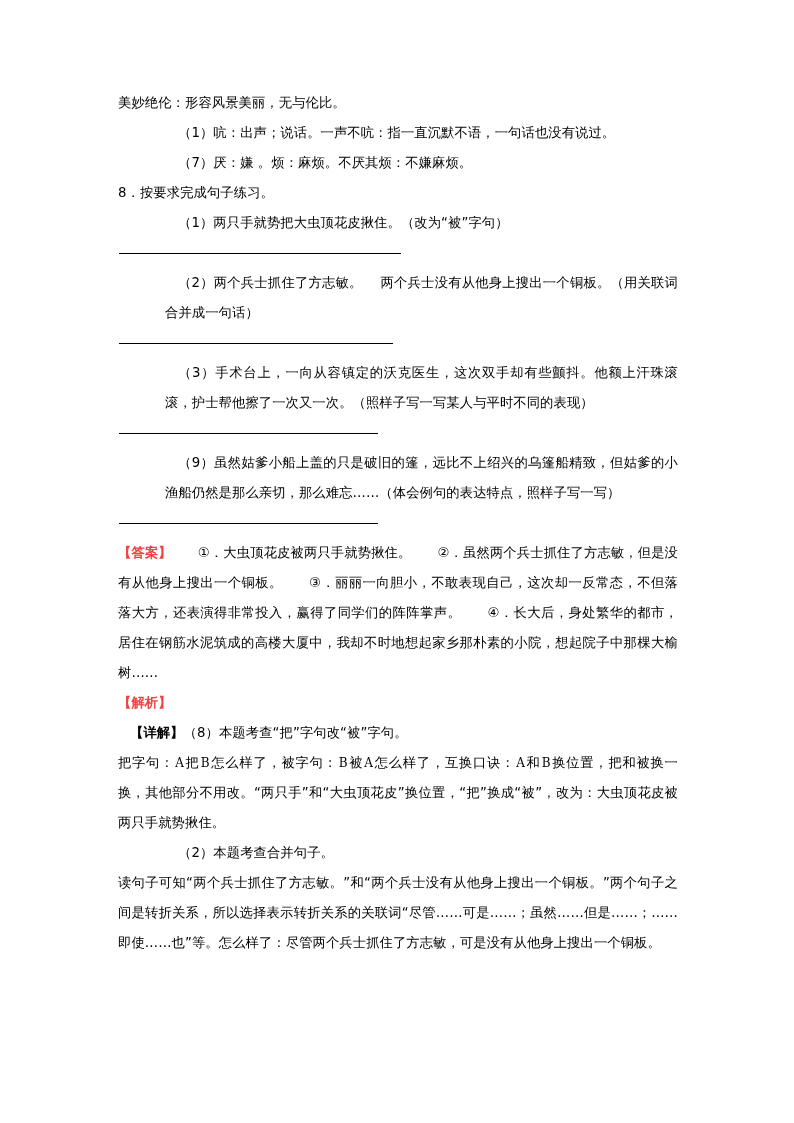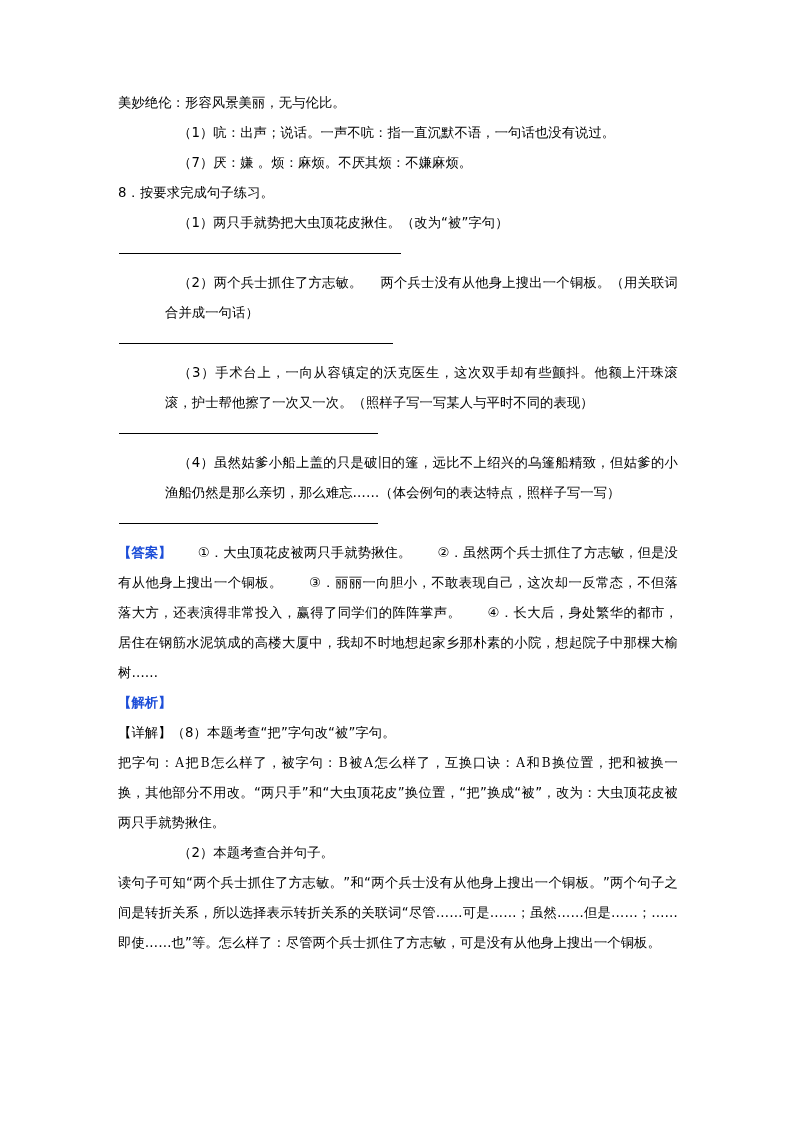--- a/index.html
+++ b/index.html
@@ -37,26 +37,27 @@
   .p.indent {
     text-indent: 13px;
     margin-left: 47px;
   }
   
   .p.tight {
     line-height: 30px;
   }
   .answer-label,
   .analysis-label {
-    color: #1d4ed8;
+    color: #ef4444;
     font-weight: bold;
     margin-top: 8px;
   }
   .detail-label {
-    font-weight: normal;
+    font-weight: bold;
+    margin-left: 12px;
   }
   .gap {
     display: inline-block;
     width: 26px;
   }
   
   .rule-row {
     height: 30px;
     display: flex;
     align-items: center;
@@ -96,21 +97,21 @@
     <p class="p indent">（2）两个兵士抓住了方志敏。　 两个兵士没有从他身上搜出一个铜板。（用关联词合并成一句话）</p>
     <div class="rule-row">
       <div class="rule w2"></div>
     </div>
 
     <p class="p indent">（3）手术台上，一向从容镇定的沃克医生，这次双手却有些颤抖。他额上汗珠滚滚，护士帮他擦了一次又一次。（照样子写一写某人与平时不同的表现）</p>
     <div class="rule-row">
       <div class="rule w3"></div>
     </div>
 
-    <p class="p indent">（4）虽然姑爹小船上盖的只是破旧的篷，远比不上绍兴的乌篷船精致，但姑爹的小渔船仍然是那么亲切，那么难忘……（体会例句的表达特点，照样子写一写）</p>
+    <p class="p indent">（9）虽然姑爹小船上盖的只是破旧的篷，远比不上绍兴的乌篷船精致，但姑爹的小渔船仍然是那么亲切，那么难忘……（体会例句的表达特点，照样子写一写）</p>
     <div class="rule-row">
       <div class="rule w4"></div>
     </div>
 
     <p class="p"><span class="answer-label">【答案】</span><span class="gap"></span><span>①．</span><span>大虫顶花皮被两只手就势揪住。</span><span class="gap"></span><span>②．</span><span>虽然两个兵士抓住了方志敏，但是没有从他身上搜出一个铜板。</span><span class="gap"></span><span>③．</span><span>丽丽一向胆小，不敢表现自己，这次却一反常态，不但落落大方，还表演得非常投入，赢得了同学们的阵阵掌声。</span><span class="gap"></span><span>④．</span><span>长大后，身处繁华的都市，居住在钢筋水泥筑成的高楼大厦中，我却不时地想起家乡那朴素的小院，想起院子中那棵大榆树……</span></p>
 
     <p class="p"><span class="analysis-label">【解析】</span></p>
 
     <p class="p tight"><span class="detail-label">【详解】</span><span>（8）本题考查“把”字句改“被”字句。</span></p>
 

